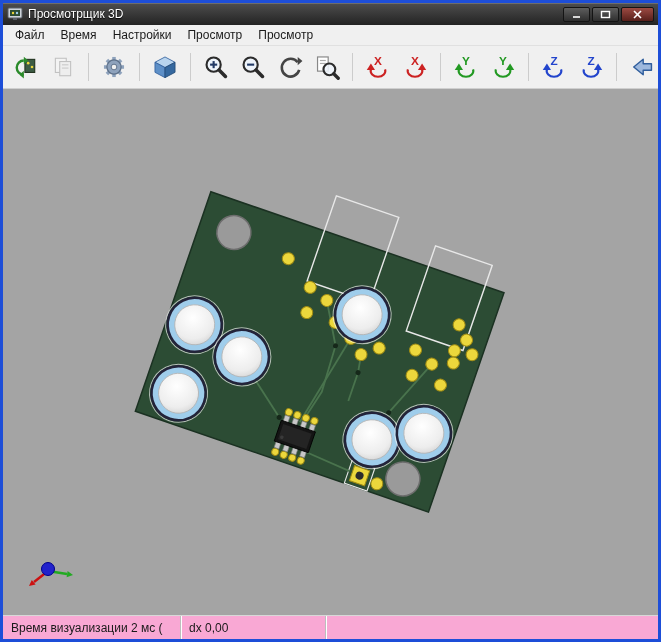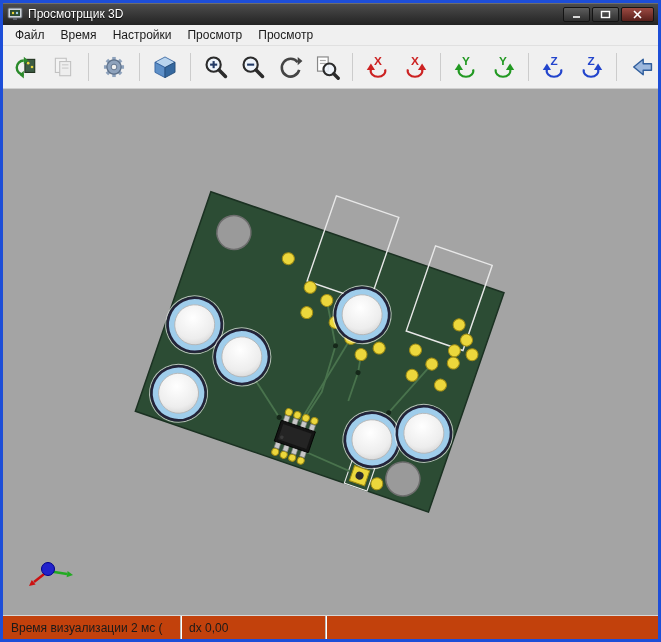--- a/index.html
+++ b/index.html
@@ -50,21 +50,21 @@
     width:34px;height:34px;border:1px solid transparent;border-radius:2px;
     display:flex;align-items:center;justify-content:center;flex:0 0 auto;
   }
   .tb-btn.disabled{opacity:.45;}
   .tb-sep{width:1px;height:28px;background:#cccccc;margin:0 5px;flex:0 0 auto;}
   
   .viewport{flex:1 1 auto;background:#a4a4a4;position:relative;overflow:hidden;}
   .viewport svg{position:absolute;left:0;top:0;}
   
   .statusbar{
-    height:24px;flex:0 0 24px;background:#c2410c;border-top:1px solid #d8d8d8;
+    height:24px;flex:0 0 24px;background:#f9a8d4;border-top:1px solid #d8d8d8;
     display:flex;align-items:flex-start;font-size:12px;color:#1a1a1a;
   }
   .sb-cell{
     padding:0 8px;height:100%;display:flex;align-items:center;
     border-right:1px solid #bdbdbd;box-shadow:1px 0 0 #ffffff;
     white-space:nowrap;overflow:hidden;
   }
   .sb-cell.c1{width:178px;flex:0 0 178px;}
   .sb-cell.c2{width:145px;flex:0 0 145px;}
   .sb-cell.c3{flex:1 1 auto;border-right:none;box-shadow:none;}

